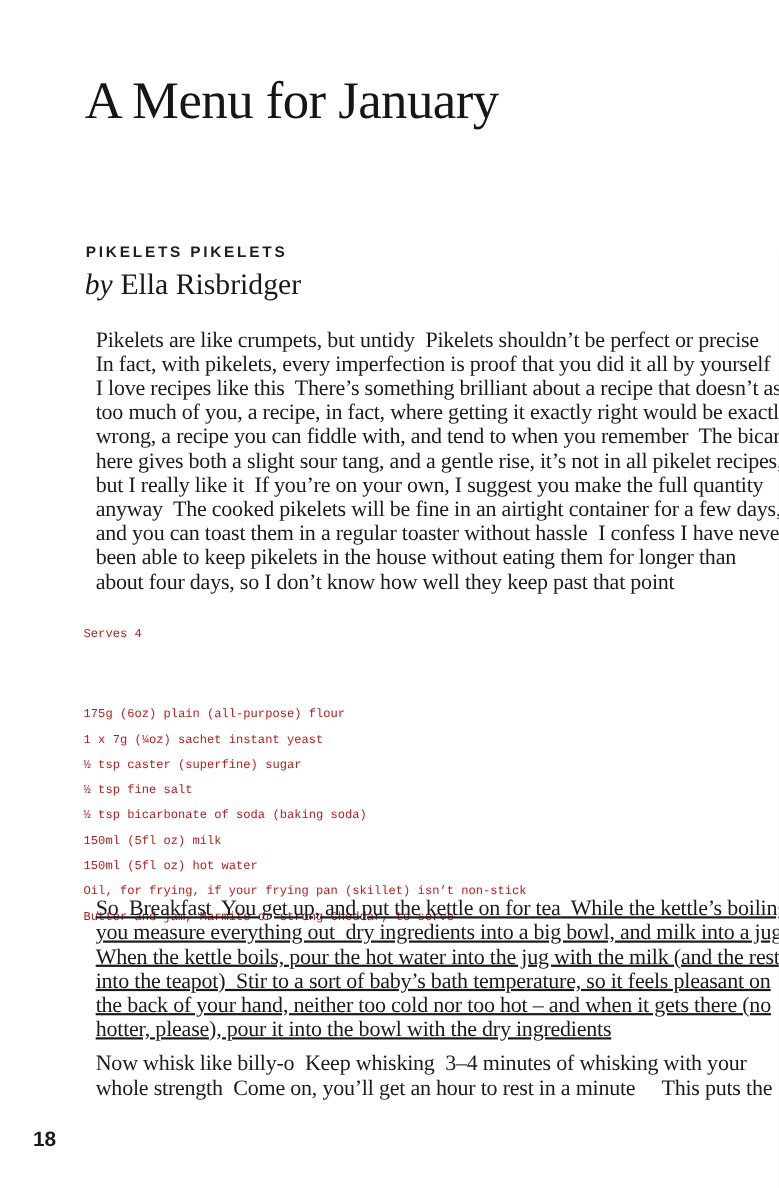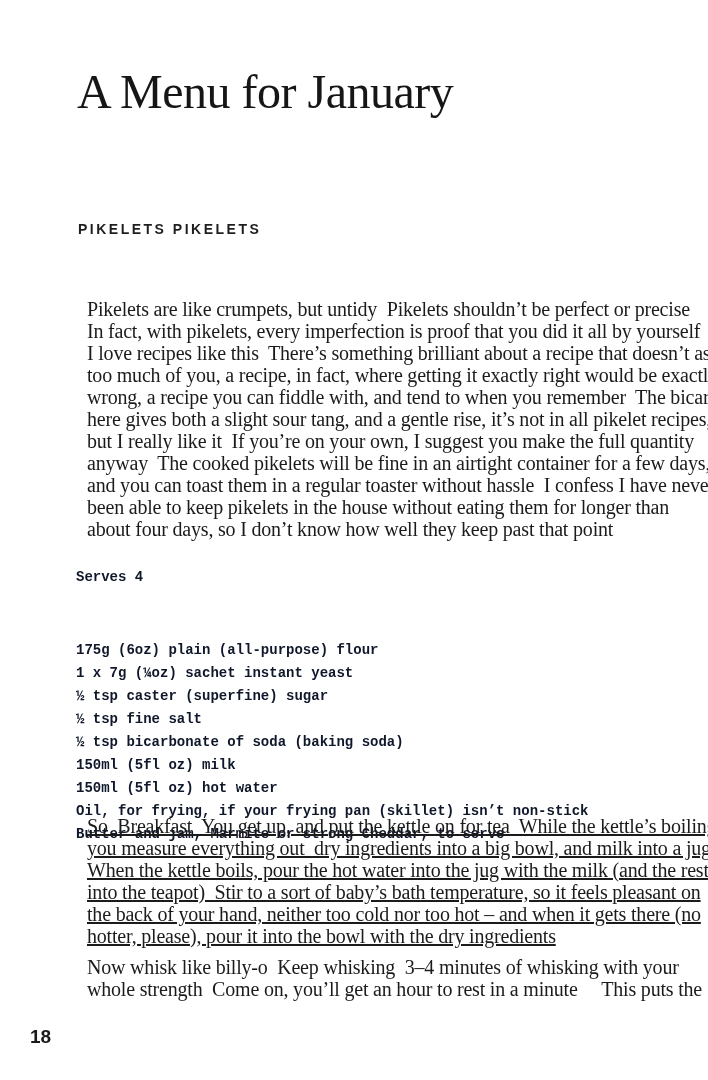--- a/index.html
+++ b/index.html
@@ -63,24 +63,24 @@
     color: #1b1b1b;
     white-space: pre-wrap;
   }
   .intro   { top: 298px; }
   .method1 { top: 815px; text-decoration: underline; }
   .method2 { top: 956px; }
   .mono {
     position: absolute;
     left: 76px;
     font-family: "Liberation Mono", monospace;
-    font-weight: 700;
-    font-size: 14px;
+    font-weight: 400;
+    font-size: 11px;
     line-height: 23px;
-    color: #0f172a;
+    color: #b91c1c;
     white-space: pre-wrap;
   }
   .serves      { top: 566px; }
   .ingredients { top: 623px; margin-top: 16px; }
   .page-number {
     position: absolute;
     left: 30px;
     top: 1026px;
     font-family: "Liberation Sans", sans-serif;
     font-weight: 700;
@@ -90,20 +90,23 @@
 </style>
 </head>
 <body>
 
 <div class="page">
 
   <h1 class="title">A Menu for January</h1>
 
   <div class="recipe-heading">PIKELETS PIKELETS</div>
 
+  <div class="byline">
+    <span class="byline-by">by</span><span class="byline-name">Ella Risbridger</span>
+  </div>
 
   <div class="body-text intro">Pikelets are like crumpets, but untidy  Pikelets shouldn’t be perfect or precise
 In fact, with pikelets, every imperfection is proof that you did it all by yourself
 I love recipes like this  There’s something brilliant about a recipe that doesn’t ask
 too much of you, a recipe, in fact, where getting it exactly right would be exactly
 wrong, a recipe you can fiddle with, and tend to when you remember  The bicarb
 here gives both a slight sour tang, and a gentle rise, it’s not in all pikelet recipes,
 but I really like it  If you’re on your own, I suggest you make the full quantity
 anyway  The cooked pikelets will be fine in an airtight container for a few days,
 and you can toast them in a regular toaster without hassle  I confess I have never

